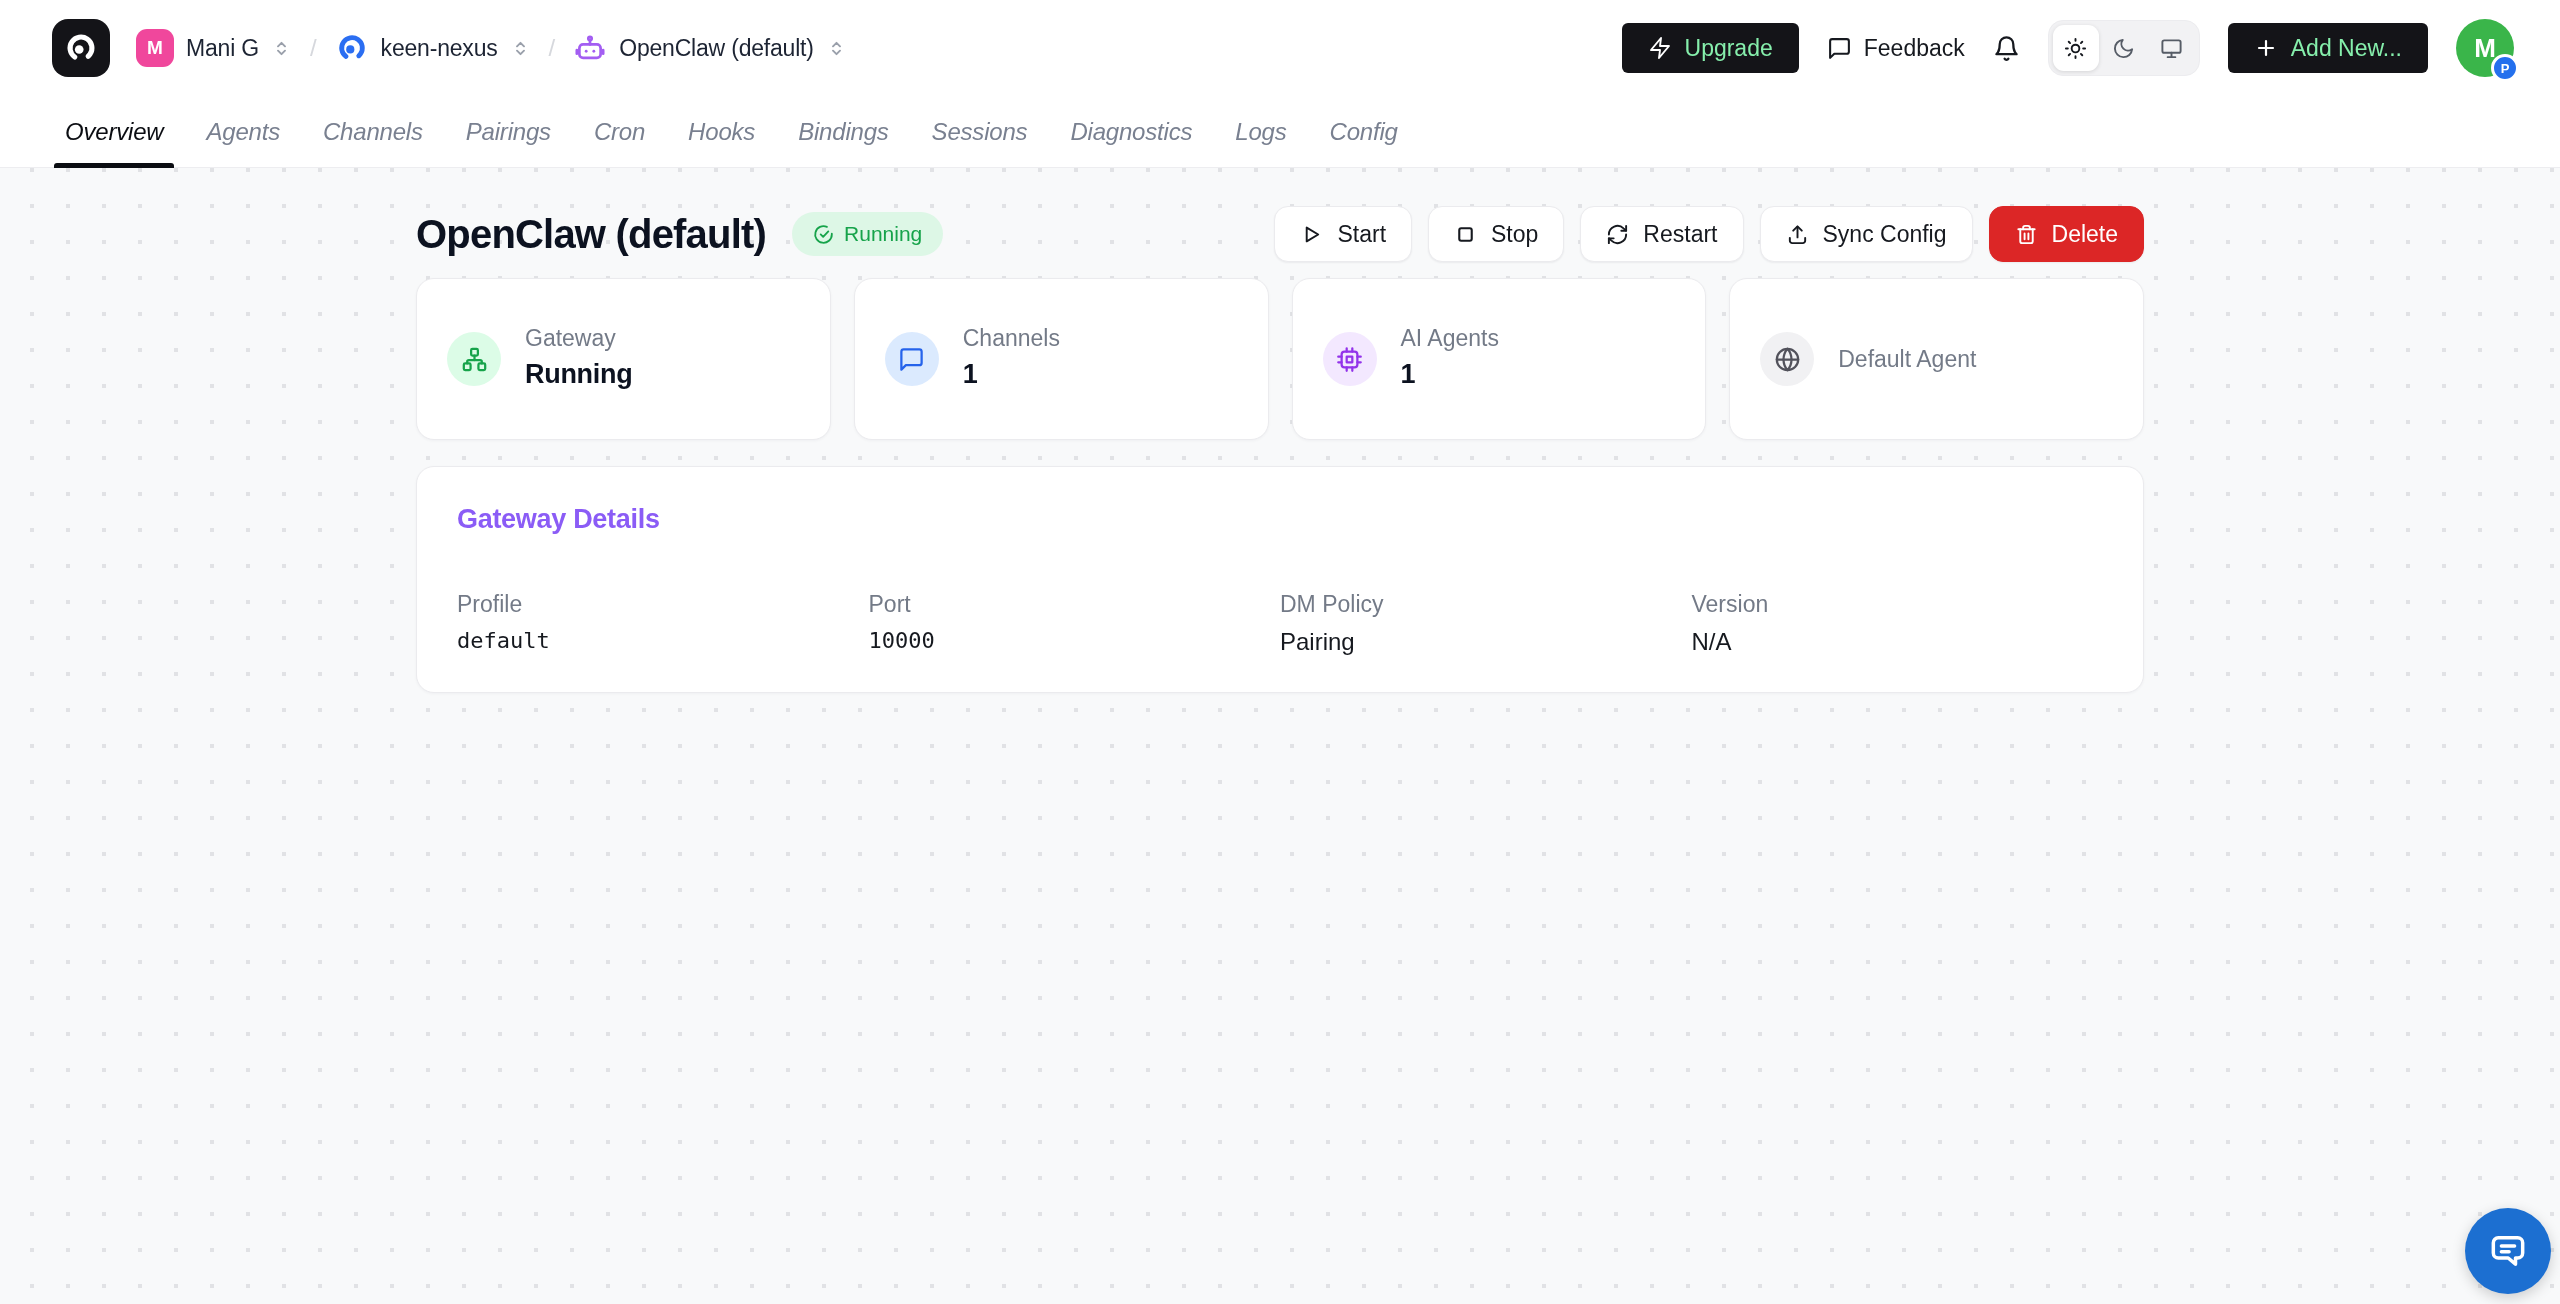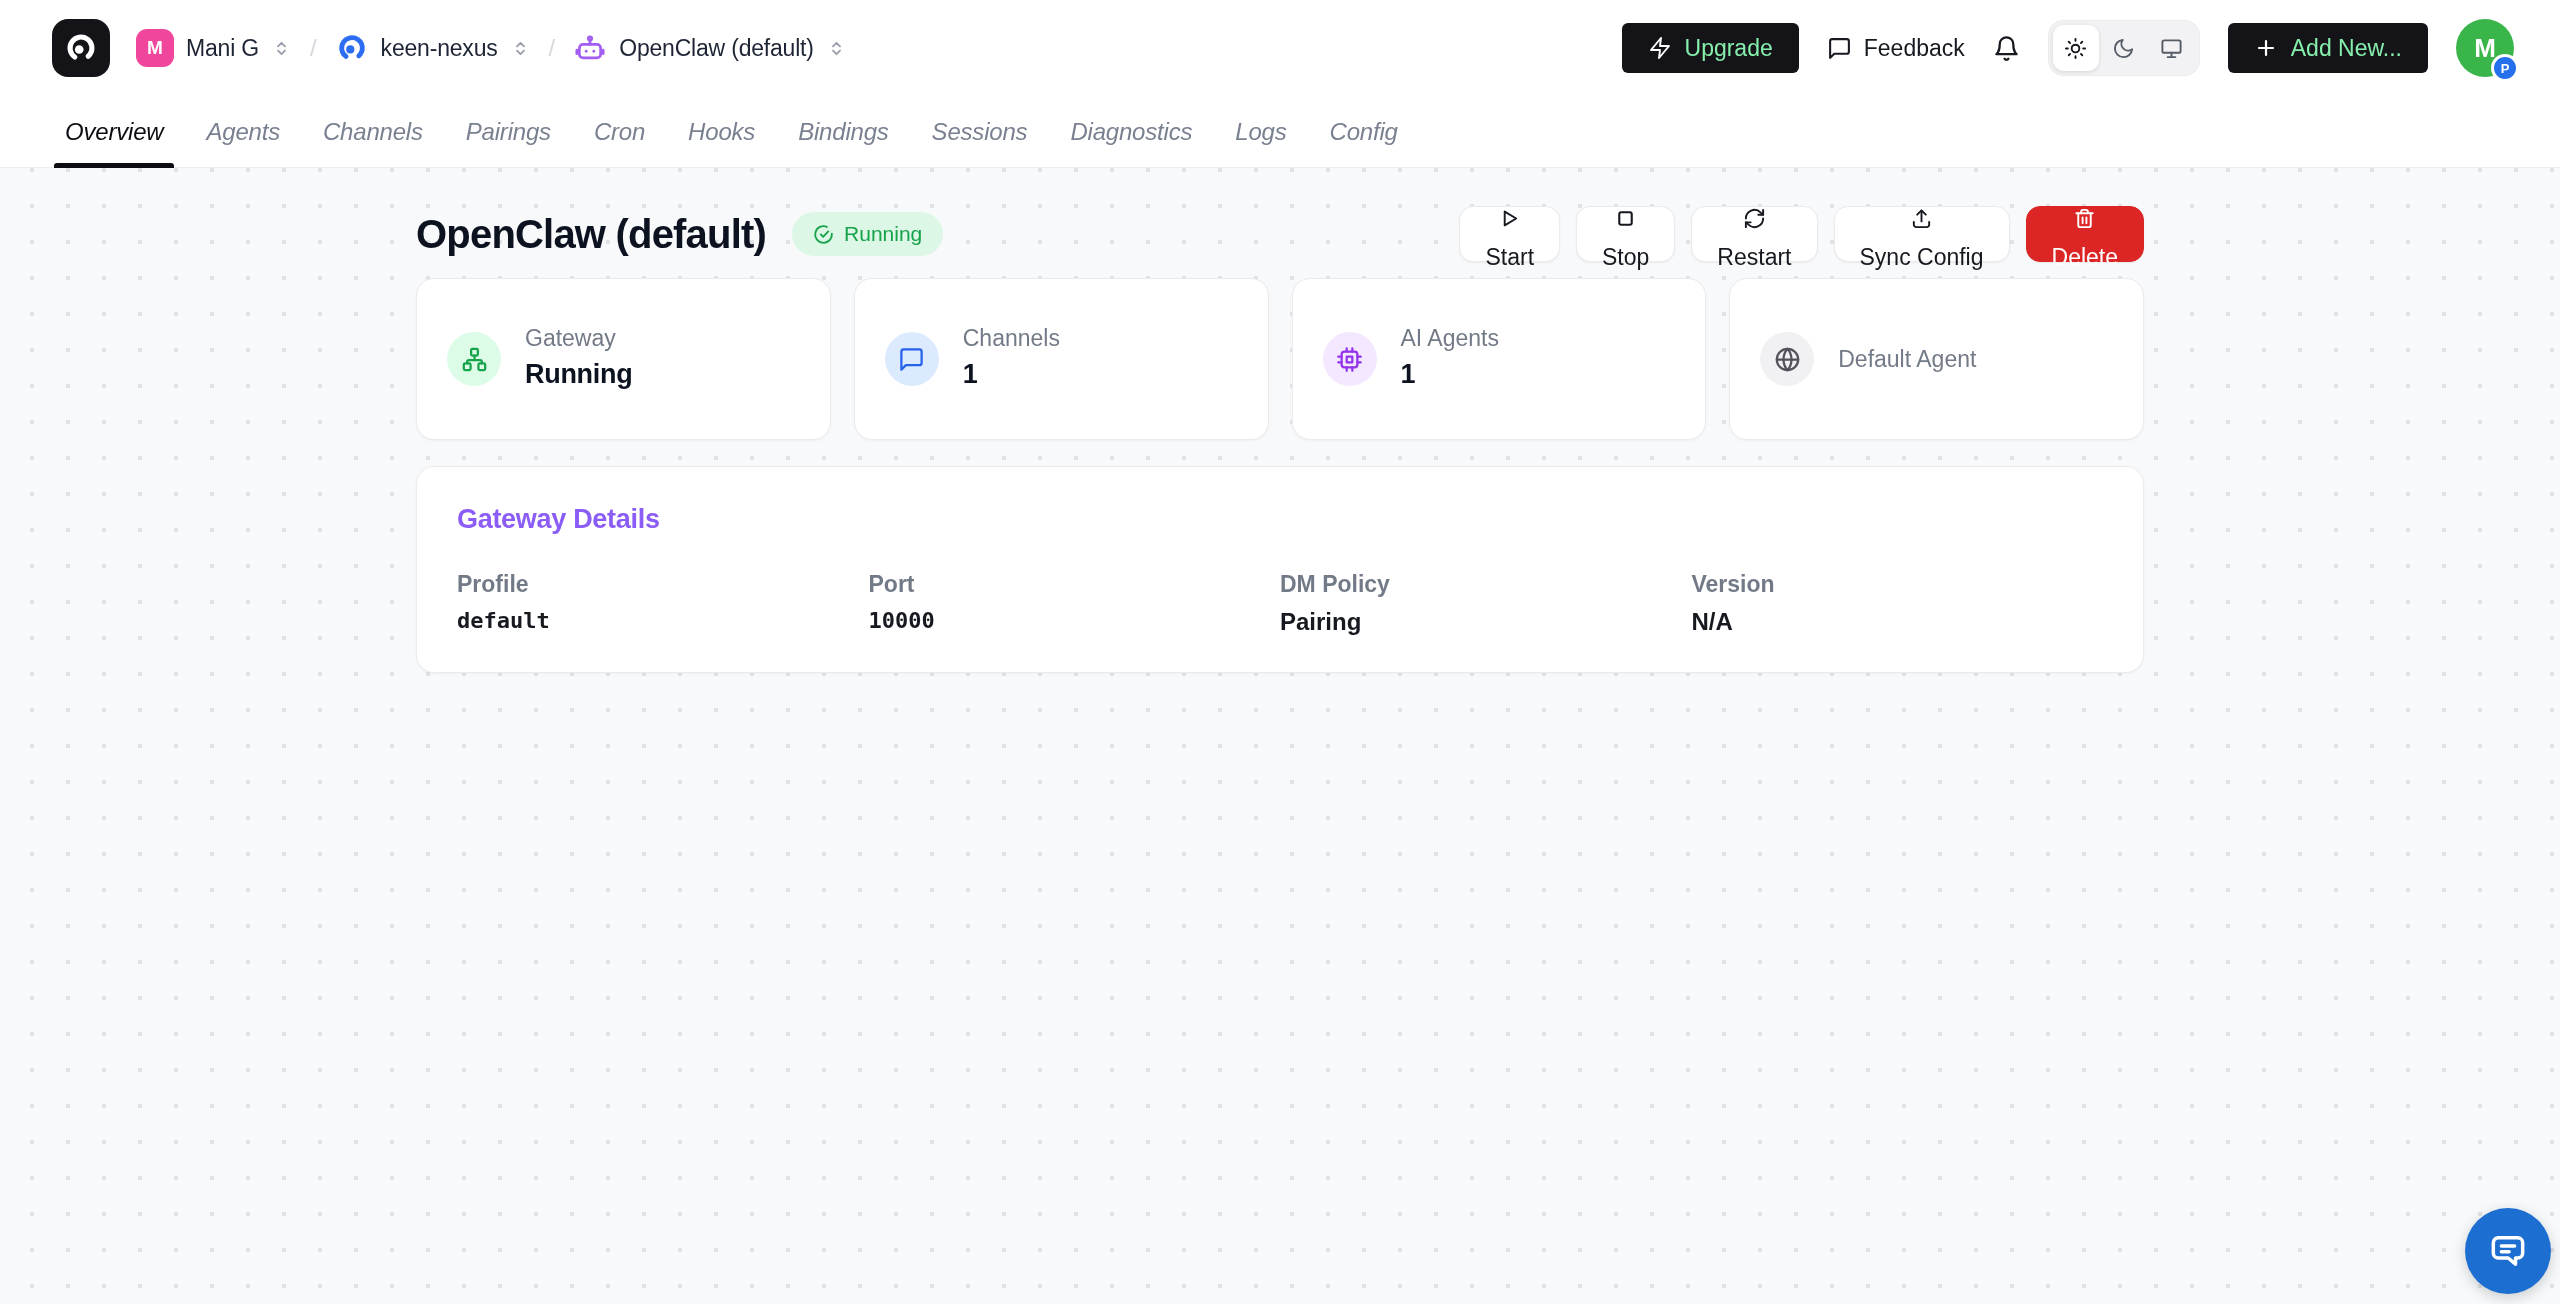--- a/index.html
+++ b/index.html
@@ -44,40 +44,40 @@
   
   .content { flex:1; background-color:#f8f9fa; background-image:radial-gradient(#e1e2e5 2.2px, transparent 2.4px); background-size:36px 36px; background-position:14px 20px; overflow:hidden; position:relative; }
   .container { width:1728px; margin:0 auto; padding-top:38px; }
 
   .title-row { display:flex; align-items:center; justify-content:space-between; }
   .title-left { display:flex; align-items:center; gap:26px; }
   .page-title { font-size:40px; font-weight:700; color:#0c1220; letter-spacing:-0.8px; }
   .badge { display:flex; align-items:center; gap:10px; background:#ddf7e6; border-radius:999px; height:44px; padding:0 21px; color:#16a34a; font-size:21px; font-weight:500; }
   .badge svg { width:21px; height:21px; }
   .actions { display:flex; align-items:center; gap:16px; }
-  .act { display:flex; align-items:center; gap:14px; height:56px; padding:0 25px; border-radius:14px; background:#fff; border:1px solid #ebebee; box-shadow:0 1px 2px rgba(16,24,40,.06); font-size:23px; font-weight:500; color:#16191f; font-family:inherit; cursor:pointer; white-space:nowrap;flex-direction:column; }
+  .act { display:flex; align-items:center; gap:14px; height:56px; padding:0 25px; border-radius:14px; background:#fff; border:1px solid #ebebee; box-shadow:0 1px 2px rgba(16,24,40,.06); font-size:23px; font-weight:500; color:#16191f; font-family:inherit; cursor:pointer; white-space:nowrap; }
   .act svg { width:23px; height:23px; flex:0 0 23px; }
   .act.danger { background:#dc2626; border-color:#dc2626; color:#fff; }
 
   .cards { display:grid; grid-template-columns:repeat(4,1fr); gap:23px; margin-top:16px; }
   .card { background:#fff; border:1px solid #ebebee; border-radius:18px; box-shadow:0 1px 3px rgba(16,24,40,.04); height:162px; display:flex; align-items:center; gap:24px; padding:0 30px; }
   .card-icon { width:54px; height:54px; border-radius:50%; display:flex; align-items:center; justify-content:center; flex:0 0 54px; }
   .card-icon svg { width:27px; height:27px; }
   .ci-green { background:#dcfce7; color:#16a34a; }
   .ci-blue { background:#dbeafe; color:#2563eb; }
   .ci-purple { background:#f3e8ff; color:#9333ea; }
   .ci-gray { background:#f1f1f3; color:#52525b; }
   .card-label { font-size:23px; color:#737a87; }
   .card-value { font-size:27px; font-weight:700; color:#0c1220; margin-top:5px; line-height:1.3; letter-spacing:-0.3px; overflow-wrap:break-word; }
   .card-text { min-width:0; }
   .card.wraps .card-value { font-size:26px; max-width:270px; }
 
   .details { margin-top:26px; background:#fff; border:1px solid #ebebee; border-radius:18px; box-shadow:0 1px 3px rgba(16,24,40,.04); padding:36px 40px; }
   .details-title { font-size:27px; font-weight:700; color:#8b5cf6; letter-spacing:-0.3px; line-height:1.2; }
-  .fields { display:grid; grid-template-columns:repeat(4,1fr); margin-top:36px;font-weight:bold; }
+  .fields { display:grid; grid-template-columns:repeat(4,1fr); margin-top:56px; }
   .f-label { font-size:23px; color:#737a87; }
   .f-value { margin-top:10px; font-size:24px; color:#16191f; }
   .f-value.mono { font-family:"DejaVu Sans Mono", monospace; font-size:22px; }
 
   .chat-fab { position:absolute; right:9px; bottom:10px; width:86px; height:86px; border-radius:50%; background:#1c6fd1; border:none; display:flex; align-items:center; justify-content:center; cursor:pointer; box-shadow:0 4px 14px rgba(0,0,0,.18); }
   .chat-fab svg { width:44px; height:44px; }
 </style>
 </head>
 <body>
 

